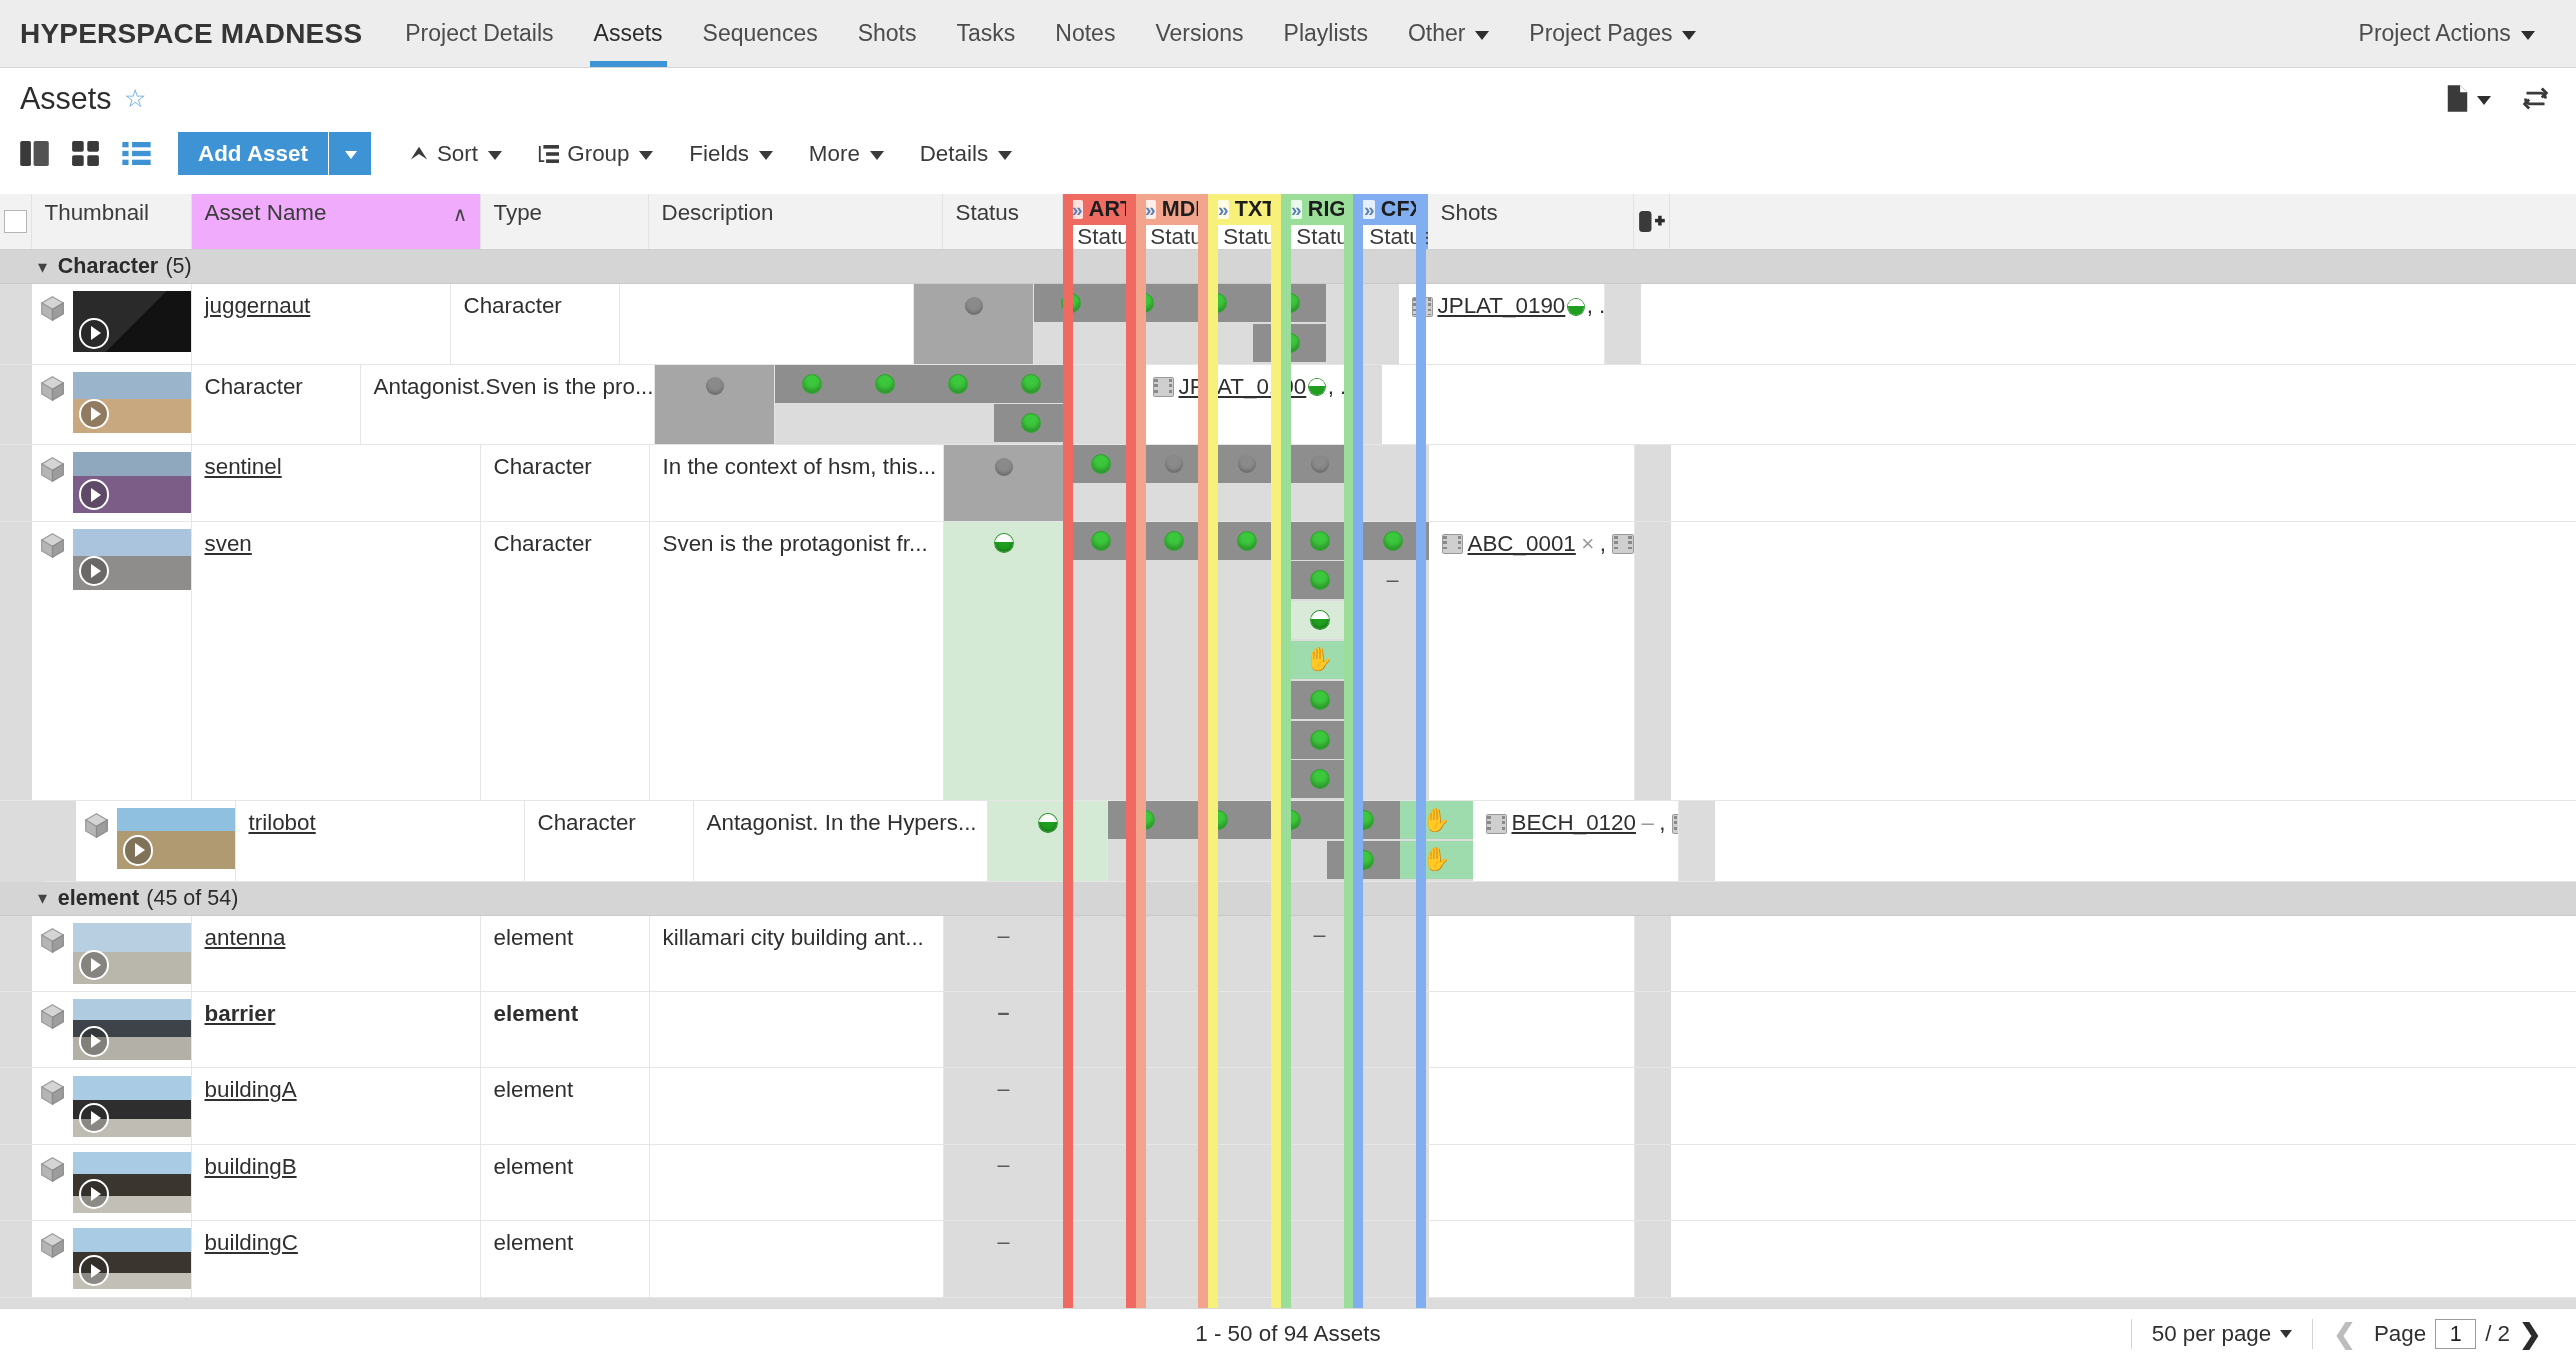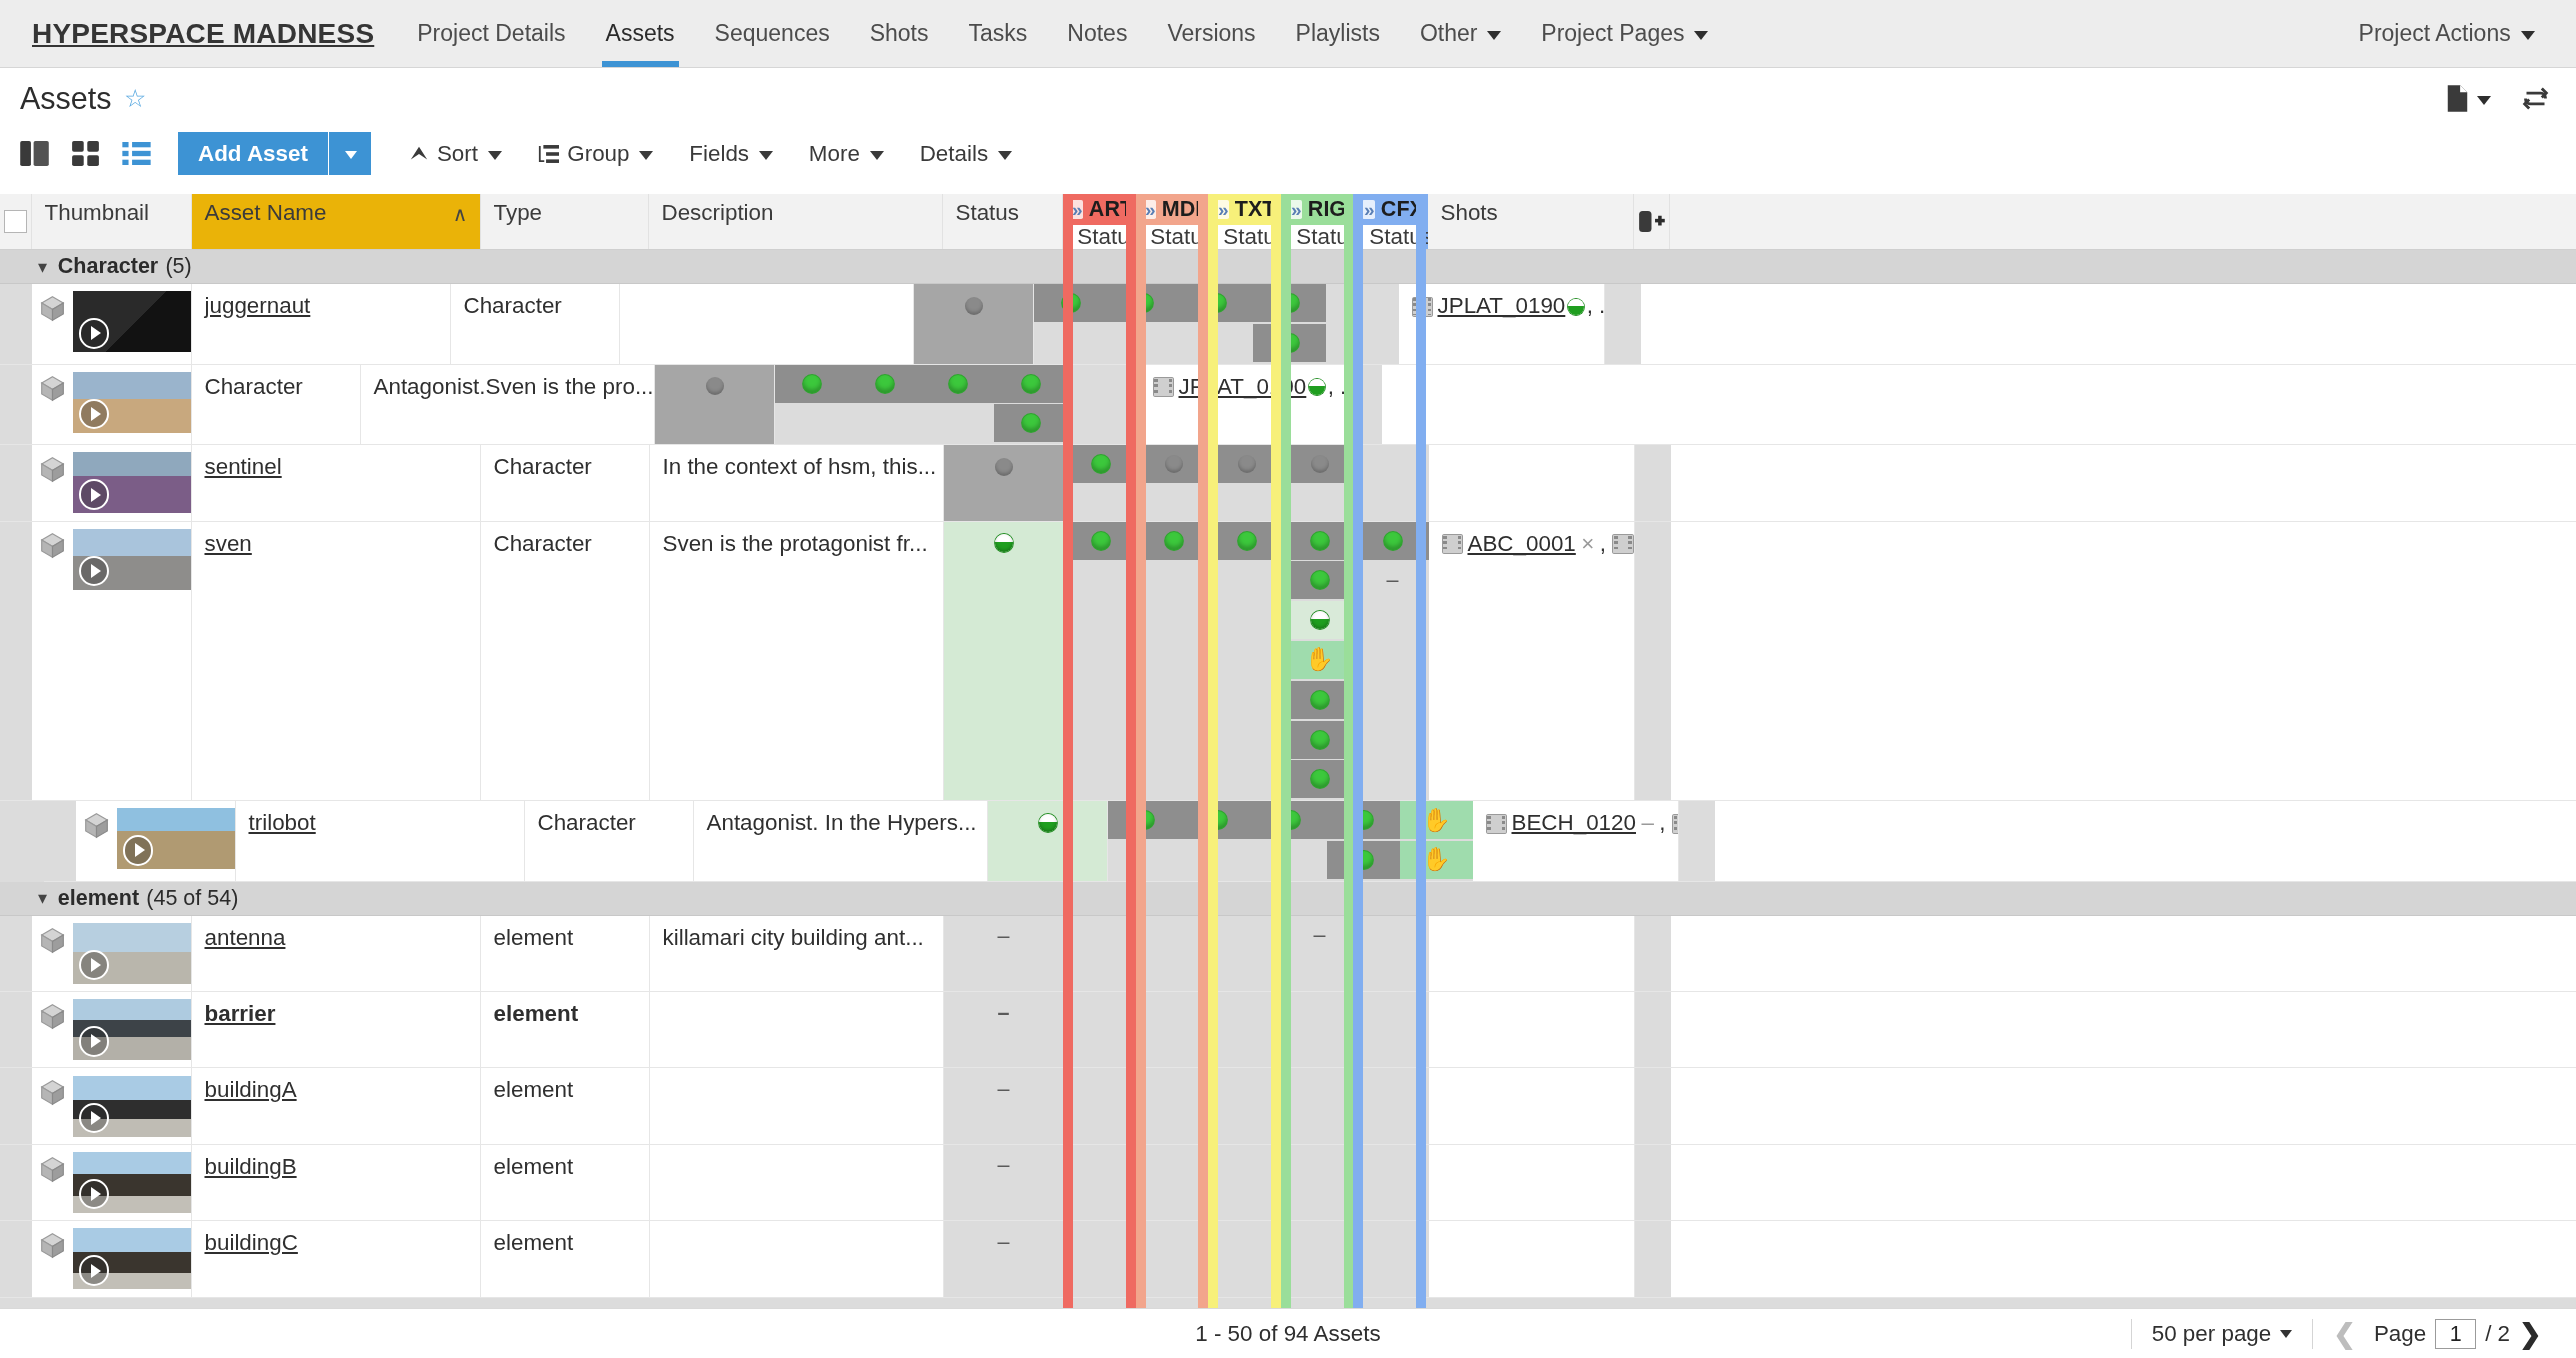--- a/index.html
+++ b/index.html
@@ -16,22 +16,21 @@
     height: 68px;
     background: #ededed;
     border-bottom: 0.9px solid #d6d6d6;
     display: flex; align-items: stretch;
     position: relative;
   }
   .brand {
     font-size: 28px; font-weight: 700; color: #353535;
     letter-spacing: 0.2px;
     display: flex; align-items: center;
-    padding: 0 23px 0 32px;
-    text-decoration: underline;
+    padding: 0 23px 0 20px;
   }
   .navitems { display: flex; align-items: stretch; }
   .navitem {
     display: flex; align-items: center; gap: 8px;
     padding: 0 20px;
     font-size: 23px; color: #4c4c4c;
     position: relative; cursor: pointer; white-space: nowrap;
   }
   .navitem.active { color: #2b2b2b; }
   .navitem.active::after {
@@ -124,21 +123,21 @@
     display: flex; height: 56px; background: #f2f2f2;
     border-bottom: 0.9px solid #cfcfcf;
     position: relative; z-index: 5;
   }
   .th {
     border-right: 0.9px solid #e2e2e2;
     font-size: 22.4px; color: #3b3b3b;
     display: flex; align-items: flex-start; padding: 6.3px 12.5px 0 12.5px;
     background: #f2f2f2; position: relative;
   }
-  .th.sel { background: #eab308; }
+  .th.sel { background: #f0abfc; }
   .th.check { justify-content: center; align-items: center; padding: 0; }
   .checkbox {
     width: 23px; height: 23px; border: 0.9px solid #b5b5b5; background: #fff;
     cursor: pointer;
   }
   .sortcaret {
     margin-left: auto; font-size: 20px; color: #444; line-height: 1;
     position: relative; top: 3.6px;
   }
 

